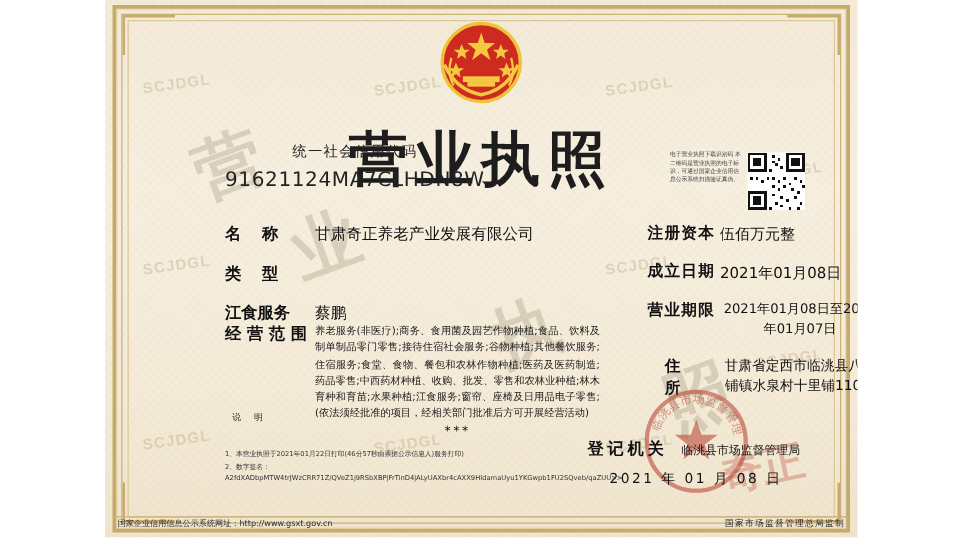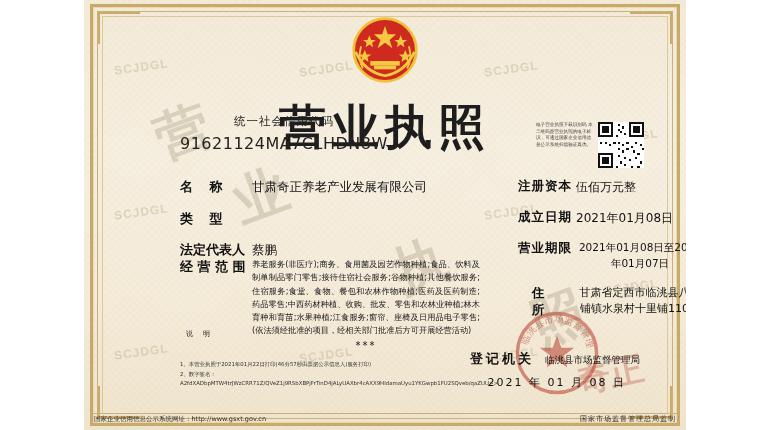--- a/index.html
+++ b/index.html
@@ -272,21 +272,21 @@
 
     <div class="fields">
       <div class="row">
         <div class="lbl">名 称</div>
         <div class="val">甘肃奇正养老产业发展有限公司</div>
       </div>
       <div class="row">
         <div class="lbl">类 型</div>
       </div>
       <div class="row">
-        <div class="lbl" style="letter-spacing:0;">法定代表人</div>
+        <div class="lbl" style="letter-spacing:0;">江食服务</div>
         <div class="val">蔡鹏</div>
       </div>
     </div>
 
     <div class="scope-wrap">
       <div class="lbl" style="letter-spacing:0;">经 营 范 围</div>
       <div style="width:228px;">
         <div class="scope-text">养老服务(非医疗);商务、食用菌及园艺作物种植;食品、饮料及制单制品零门零售;接待住宿社会服务;谷物种植;其他餐饮服务;住宿服务;食堂、食物、餐包和农林作物种植;医药及医药制造;药品零售;中西药材种植、收购、批发、零售和农林业种植;林木育种和育苗;水果种植;江食服务;窗帘、座椅及日用品电子零售;(依法须经批准的项目，经相关部门批准后方可开展经营活动)</div>
         <div class="stars">***</div>
       </div>

